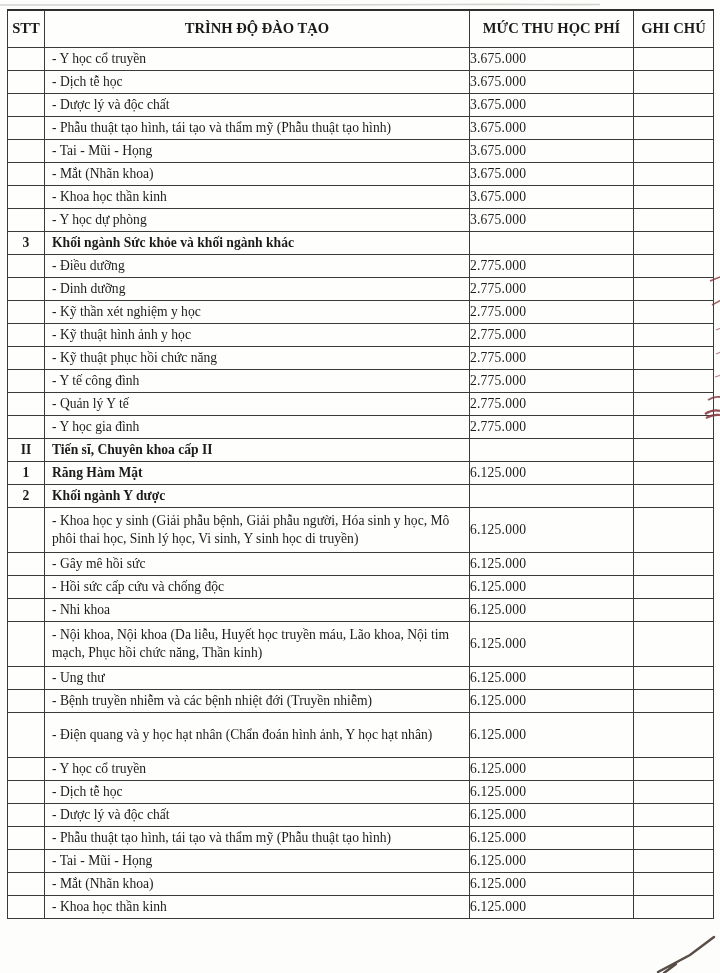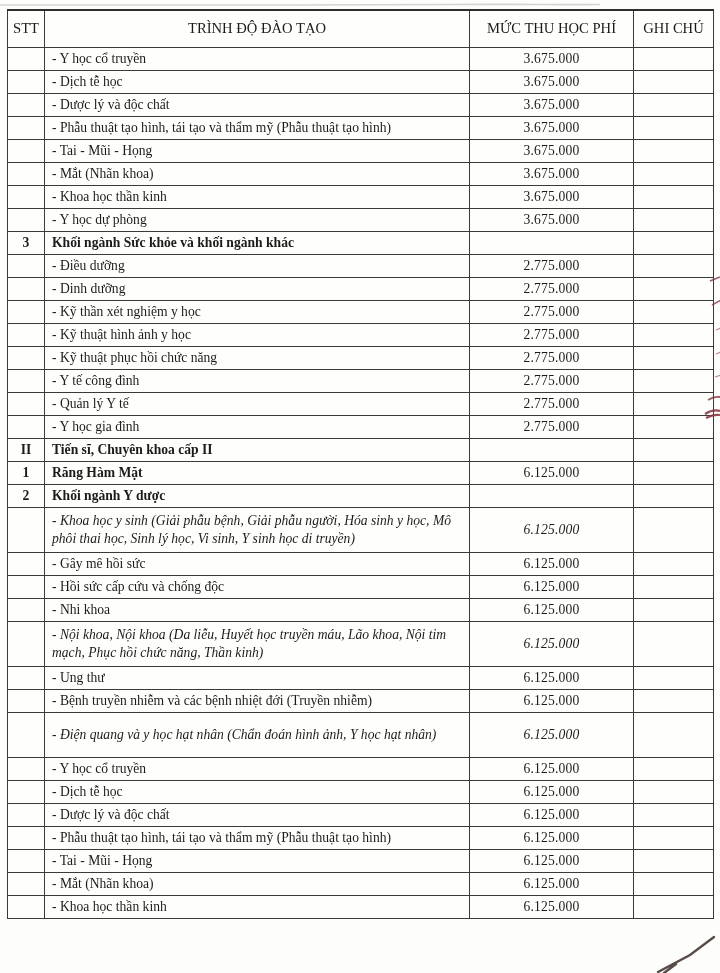--- a/index.html
+++ b/index.html
@@ -25,31 +25,31 @@
   table.fee-table th,
   table.fee-table td {
     border: 1.6px solid #3a3a38;
     vertical-align: middle;
     font-size: 13.6px;
     line-height: 1.32;
     overflow: hidden;
   }
   table.fee-table thead th {
     height: 37px;
-    font-weight: normal;
+    font-weight: bold;
     font-size: 14.6px;
     text-align: center;
     border-top: 2px solid #2e2e2c;
   }
   table.fee-table tr { height: 23px; }
-  table.fee-table tr.tall { height: 45px; font-style: italic; }
+  table.fee-table tr.tall { height: 45px; }
 
   td.col-stt  { text-align: center; font-weight: bold; }
   td.col-level{ text-align: left; padding: 1px 12px 1px 7px; }
-  td.col-fee  { text-align: center; letter-spacing: 0.2px; }
+  td.col-fee  { letter-spacing: 0.2px; }
   td.col-note { }
 
   tr.bold td.col-level { font-weight: bold; }
 
   
   svg.artifacts {
     position: absolute;
     inset: 0;
     width: 720px;
     height: 973px;

